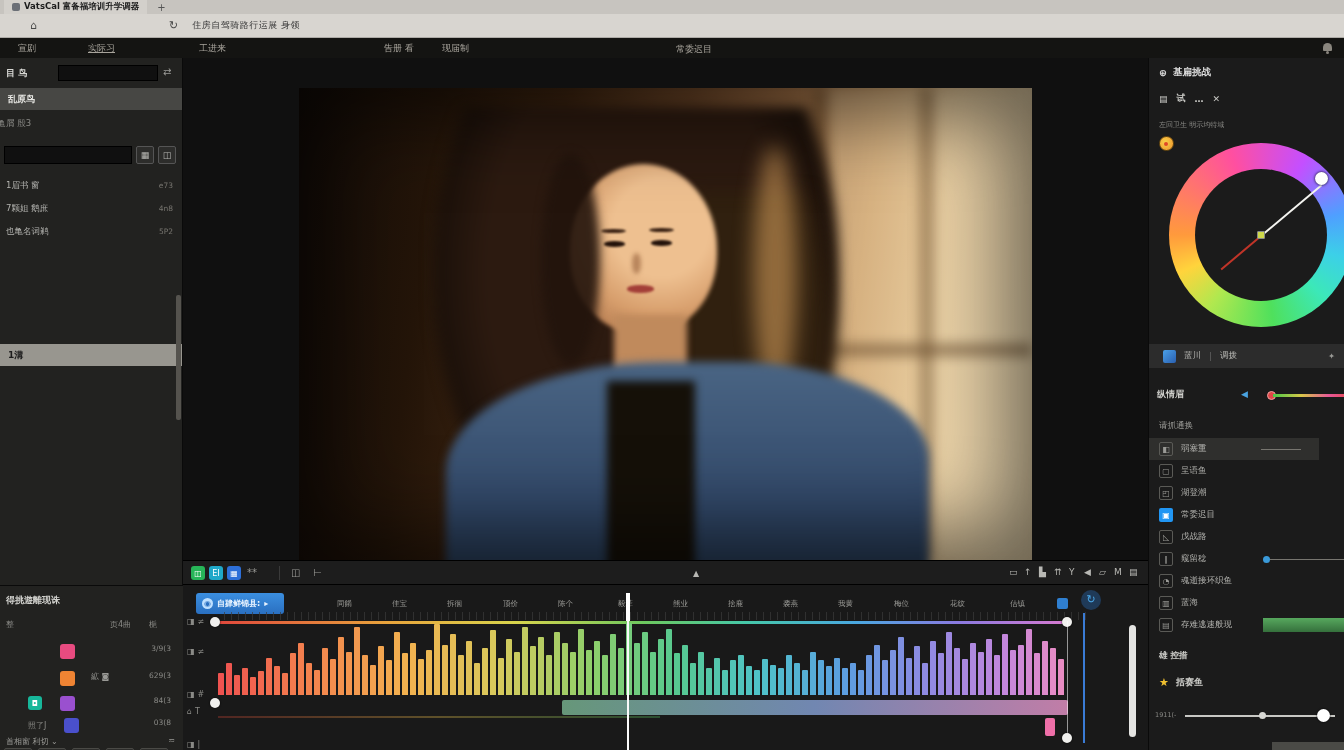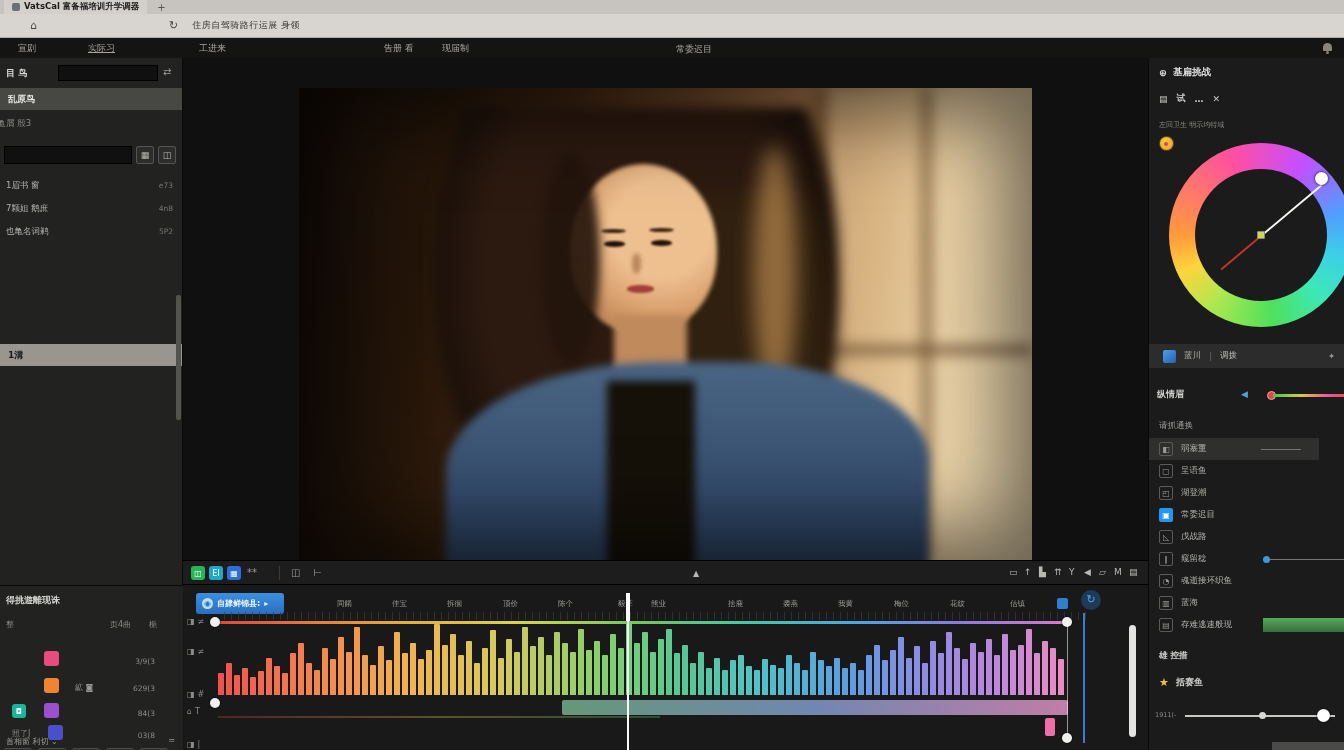--- a/index.html
+++ b/index.html
@@ -39,21 +39,21 @@
 .list-item{height:23px;display:flex;align-items:center;justify-content:space-between;padding:0 10px 0 6px}
 .list-item .nm{color:#b2b2ae;font-size:8.5px}
 .list-item .cd{color:#77756f;font-size:7.5px}
 .sel-item{background:#98968f;color:#1c1c1c;font-weight:bold;font-size:9px;line-height:22px;padding-left:8px}
 .vscroll{position:absolute;right:1px;width:5px;background:#55534e;border-radius:2px}
 
 
 #swatchpanel{position:absolute;left:0;bottom:0;width:183px;height:165px;background:#222220;border-top:1px solid #0a0a0a;overflow:hidden}
 .sw-title{position:absolute;left:6px;top:8px;color:#cfcfcb;font-weight:bold;font-size:9px}
 .sw-head{position:absolute;top:33px;left:6px;right:10px;display:flex;color:#8a8a86;font-size:8px}
-.sw-row{position:absolute;left:0;width:183px;height:22px;display:flex;align-items:flex-end}
+.sw-row{position:absolute;left:16px;width:183px;height:22px;display:flex;align-items:flex-start}
 .swatch{width:15px;height:15px;border-radius:3px}
 .sw-val{position:absolute;right:28px;color:#8a8a86;font-size:7.5px}
 .sw-pre{width:14px;height:14px;border-radius:3px;display:flex;align-items:center;justify-content:center;font-size:8px;color:#fff}
 .sw-foot{position:absolute;left:6px;right:8px;display:flex;justify-content:space-between;color:#9a9a96;font-size:8px}
 .sw-tools{position:absolute;left:4px;display:flex;gap:6px}
 .sw-tbtn{width:28px;height:14px;background:#2d2d2b;border:1px solid #4a4a46;border-radius:2px;color:#9a9a96;font-size:8px;text-align:center}
 
 
 #prevtabs{position:absolute;top:0;left:0;right:0;height:30px;background:#1f1f1f;border-bottom:1px solid #000}
 .ptab{position:absolute;top:5px;height:20px;display:flex;align-items:center;gap:5px;font-size:9px;color:#cfcfcb;font-weight:bold;padding:0 8px}
@@ -284,21 +284,21 @@
         <span>自肄鲜锦县:</span>
         <span>▸</span>
       </div>
       <div id="ruler">
           <div class="rlabel" style="left: 154px;">同餚</div>
           <div class="rlabel" style="left: 209px;">佳宝</div>
           <div class="rlabel" style="left: 264px;">拆徊</div>
           <div class="rlabel" style="left: 320px;">顶价</div>
           <div class="rlabel" style="left: 375px;">陈个</div>
           <div class="rlabel" style="left: 435px;">毅菲</div>
-          <div class="rlabel" style="left: 468px;">熊业</div>
+          <div class="rlabel" style="left: 490px;">熊业</div>
           <div class="rlabel" style="left: 545px;">捨鹿</div>
           <div class="rlabel" style="left: 600px;">袭燕</div>
           <div class="rlabel" style="left: 655px;">我黄</div>
           <div class="rlabel" style="left: 711px;">梅位</div>
           <div class="rlabel" style="left: 767px;">花纹</div>
           <div class="rlabel" style="left: 827px;">估镇</div>
         </div>
       <div id="rulerticks"></div>
       <div class="bluesq"></div>
       <div class="swirl">↻</div>

